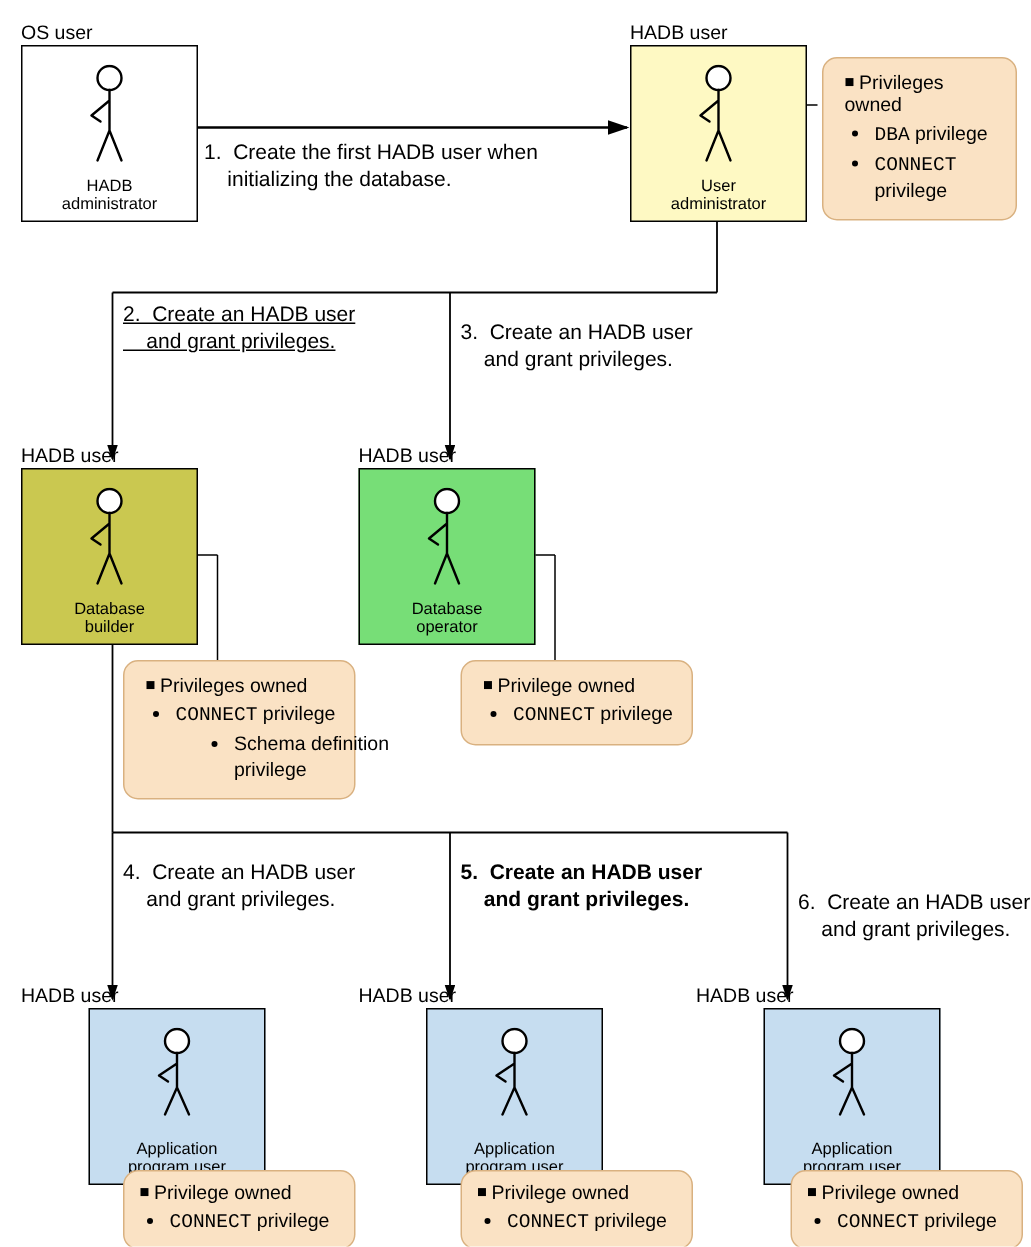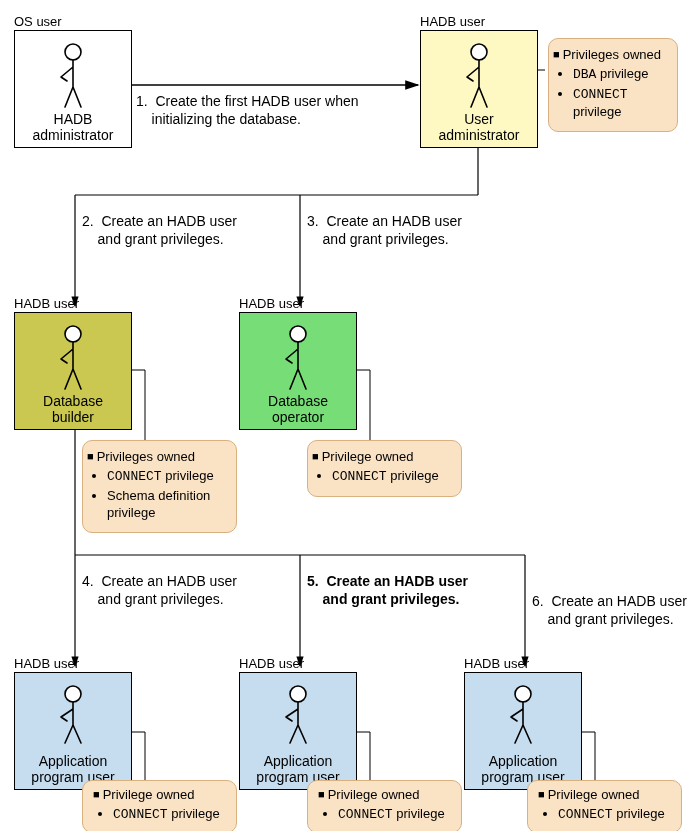--- a/index.html
+++ b/index.html
@@ -25,35 +25,35 @@
   .user-label {
     position: absolute;
     font-size: 13px;
   }
   .role-label {
     position: absolute;
     bottom: 4px;
     left: 0;
     right: 0;
     text-align: center;
-    font-size: 14px;
+    font-size: 11px;
     line-height: 1.15;
   }
   .person-icon {
     position: absolute;
     top: 12px;
     left: 50%;
     transform: translateX(-50%);
   }
   .priv-box {
     position: absolute;
     background: #fae2c4;
     border: 1px solid #d9b180;
     border-radius: 10px;
-    padding: 8px 10px 8px 4px;
+    padding: 8px 10px 8px 14px;
     font-size: 13px;
   }
   .priv-title {
     font-size: 13px;
     margin-bottom: 4px;
   }
   .priv-title::before {
     content: "■ ";
     font-size: 11px;
     vertical-align: 1px;
@@ -79,21 +79,21 @@
     position: absolute;
     left: 0;
     top: 0;
     pointer-events: none;
   }
   
   .c-white { background: #ffffff; }
   .c-pink  { background: #fef9c3; }
   .c-olive { background: #cac850; }
   .c-green { background: #77de77; }
-  .c-blue  { background: #c6ddf0; }
+  .c-blue  { background: #c6ddf0; margin-left: 45px; }
 </style>
 </head>
 <body>
 
 <div class="canvas">
 
   <svg class="overlay" width="687" height="831">
     <defs>
       <marker id="ah" markerWidth="10" markerHeight="10" refX="8" refY="3" orient="auto">
         <path d="M0,0 L0,6 L9,3 z" fill="#000"></path>
@@ -164,21 +164,21 @@
   </div>
 
   <div class="priv-box" style="left:548px; top:38px; width:130px;">
     <div class="priv-title">Privileges owned</div>
     <ul>
       <li><span class="code">DBA</span><span> privilege</span></li>
       <li style="white-space:pre;"><span class="code">CONNECT</span><span><br>privilege</span></li>
     </ul>
   </div>
 
-  <div class="step-text" style="left:82px; top:212px; white-space:pre;">2.  Create an HADB user<br>    and grant privileges.</div>
+  <div class="step-text" style="left:82px; top:200px; white-space:pre;text-decoration:underline;">2.  Create an HADB user<br>    and grant privileges.</div>
   <div class="step-text" style="left:307px; top:212px; white-space:pre;">3.  Create an HADB user<br>    and grant privileges.</div>
 
   <div class="user-label" style="left:14px; top:296px;">HADB user</div>
   <div class="user-box c-olive" style="left:14px; top:312px;">
     <svg class="person-icon" width="36" height="66">
         <circle cx="18" cy="9" r="8" fill="#fff" stroke="#000" stroke-width="1.6"></circle>
         <path d="M18 17 L18 44 M18 24 L6 34 M6 34 L12 38 M18 44 L10 64 M18 44 L26 64" fill="none" stroke="#000" stroke-width="1.6" stroke-linecap="round"></path>
       </svg>
     <div class="role-label">Database<br>builder</div>
   </div>
@@ -189,21 +189,21 @@
         <circle cx="18" cy="9" r="8" fill="#fff" stroke="#000" stroke-width="1.6"></circle>
         <path d="M18 17 L18 44 M18 24 L6 34 M6 34 L12 38 M18 44 L10 64 M18 44 L26 64" fill="none" stroke="#000" stroke-width="1.6" stroke-linecap="round"></path>
       </svg>
     <div class="role-label">Database<br>operator</div>
   </div>
 
   <div class="priv-box" style="left:82px; top:440px; width:155px;">
     <div class="priv-title">Privileges owned</div>
     <ul>
       <li><span class="code">CONNECT</span><span> privilege</span></li>
-      <li style="white-space:pre;">Schema definition<br>privilege</li>
+      <li style="white-space:pre;margin-left:39px;">Schema definition<br>privilege</li>
     </ul>
   </div>
 
   <div class="priv-box" style="left:307px; top:440px; width:155px;">
     <div class="priv-title">Privilege owned</div>
     <ul>
       <li><span class="code">CONNECT</span><span> privilege</span></li>
     </ul>
   </div>
 

